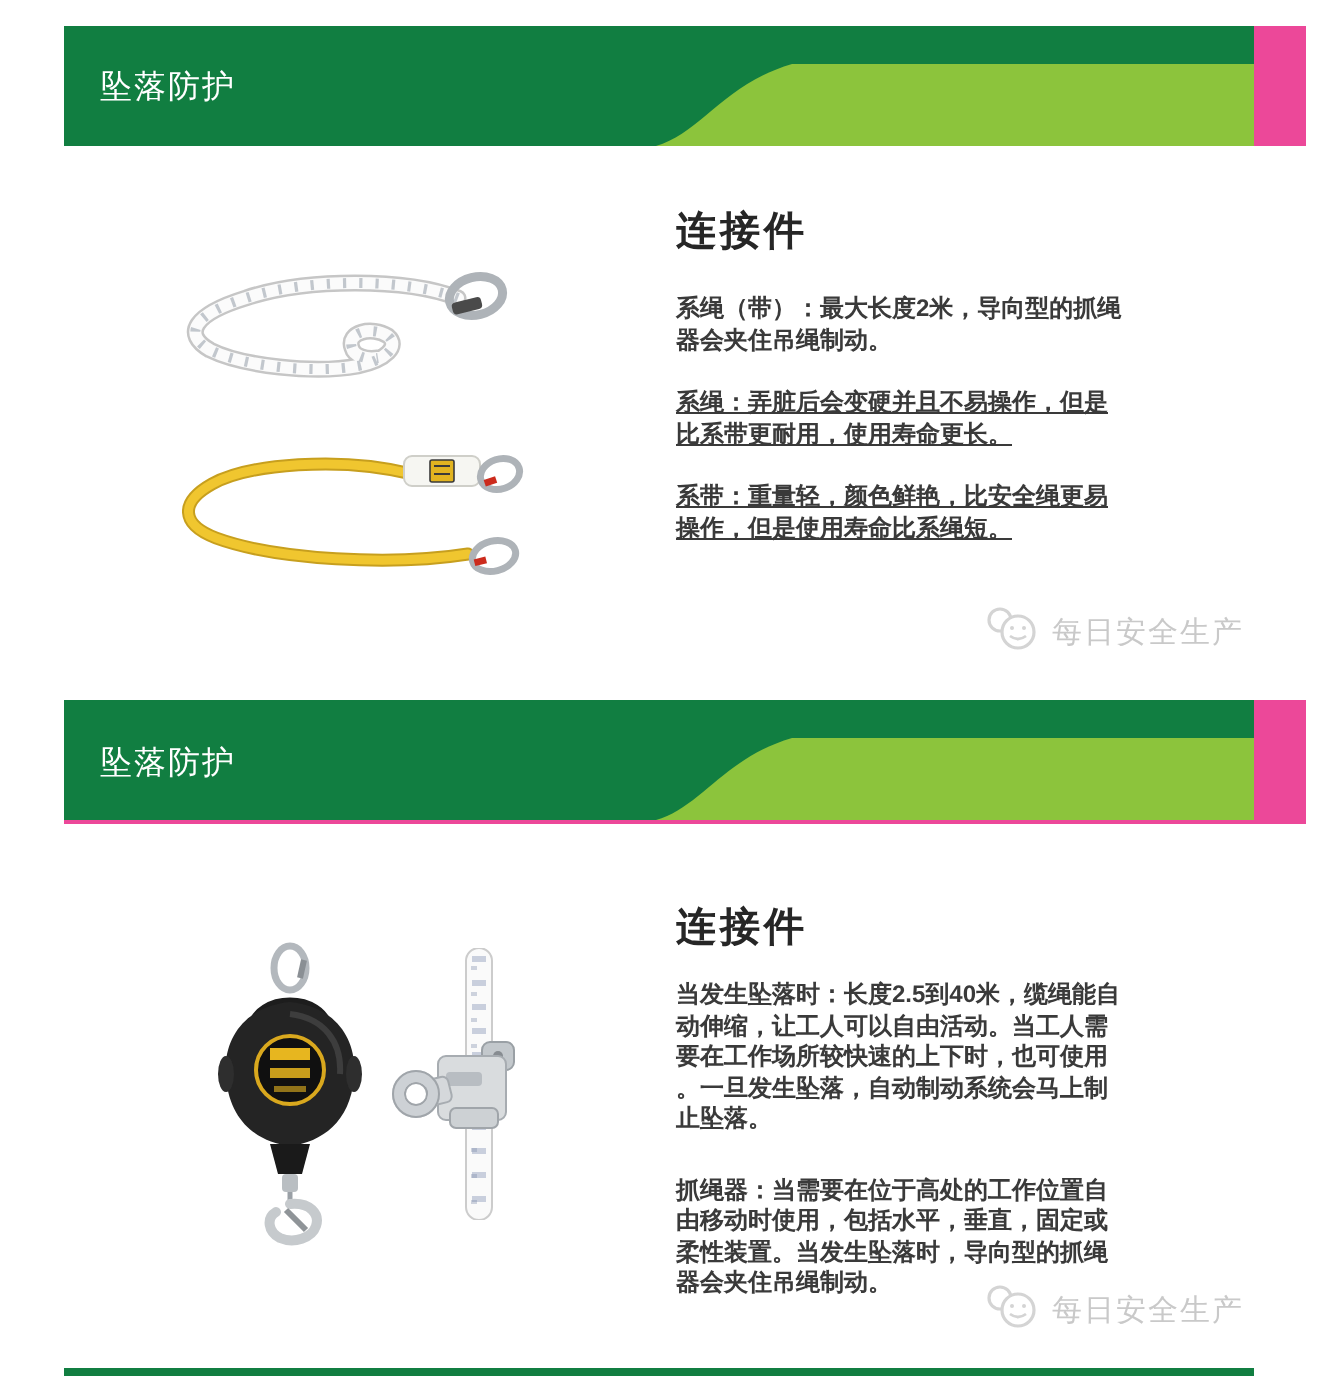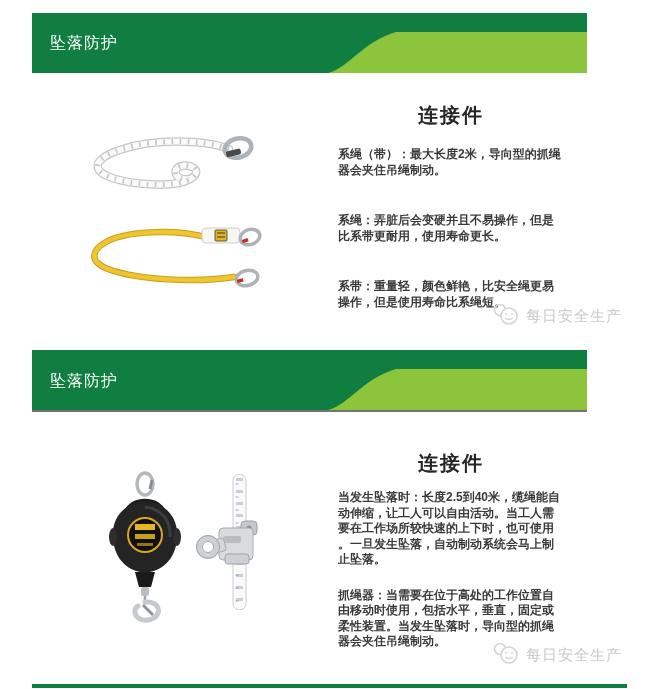--- a/index.html
+++ b/index.html
@@ -2,44 +2,44 @@
 <html><head>
 <meta charset="utf-8">
 <style>
   html,body{margin:0;padding:0;background:#ffffff;}
   .page{
     position:relative;width:660px;height:689px;background:#ffffff;overflow:hidden;
     font-family:"Liberation Sans","DejaVu Sans",sans-serif;
   }
   
   .slide-header{
-    position:absolute;left:32px;width:555px;height:60px;background:#737373;overflow:hidden;
+    position:absolute;left:32px;width:621px;height:60px;background:#ec4899;overflow:hidden;
   }
   .slide-header .swoosh{position:absolute;left:0;top:0;width:595px;height:60px;display:block;}
   .header-title{
     position:absolute;left:18px;top:50%;transform:translateY(-46%);
     color:#ffffff;font-size:16px;letter-spacing:1px;font-weight:400;z-index:2;
   }
   #header1{top:13px;}
   #header2{top:350px;height:62px;}
   
   .text-col{position:absolute;left:338px;width:226px;}
   #textcol1{top:73px;}
   #textcol2{top:412px;}
   .section-title{
-    margin:0;text-align:center;color:#262626;font-size:20px;font-weight:800;letter-spacing:2px;
+    margin:0;text-align:left;color:#262626;font-size:20px;font-weight:800;letter-spacing:2px;
   }
   #textcol1 .section-title{margin-top:29px;}
   #textcol2 .section-title{margin-top:38px;}
   .text-col p{
     margin:0;color:#3a3a3a;font-size:12px;font-weight:700;
     line-height:16px;text-align:left;word-break:break-all;line-break:anywhere;
   }
   #textcol1 p.first{margin-top:17px;}
-  #textcol1 p + p{margin-top:34px;}
+  #textcol1 p + p{margin-top:15px;text-decoration:underline;}
   #textcol2 p{line-height:15.5px;}
   #textcol2 p.first{margin-top:13px;}
   #textcol2 p + p{margin-top:20px;}
   
   .photo{position:absolute;display:block;}
   #photo-rope-lanyard{left:83px;top:135px;width:174px;height:58px;}
   #photo-webbing-lanyard{left:86px;top:225px;width:178px;height:64px;}
   #photo-fall-arrester{left:104px;top:471px;width:82px;height:152px;}
   #photo-rope-grab{left:195px;top:474px;width:72px;height:136px;}
   

